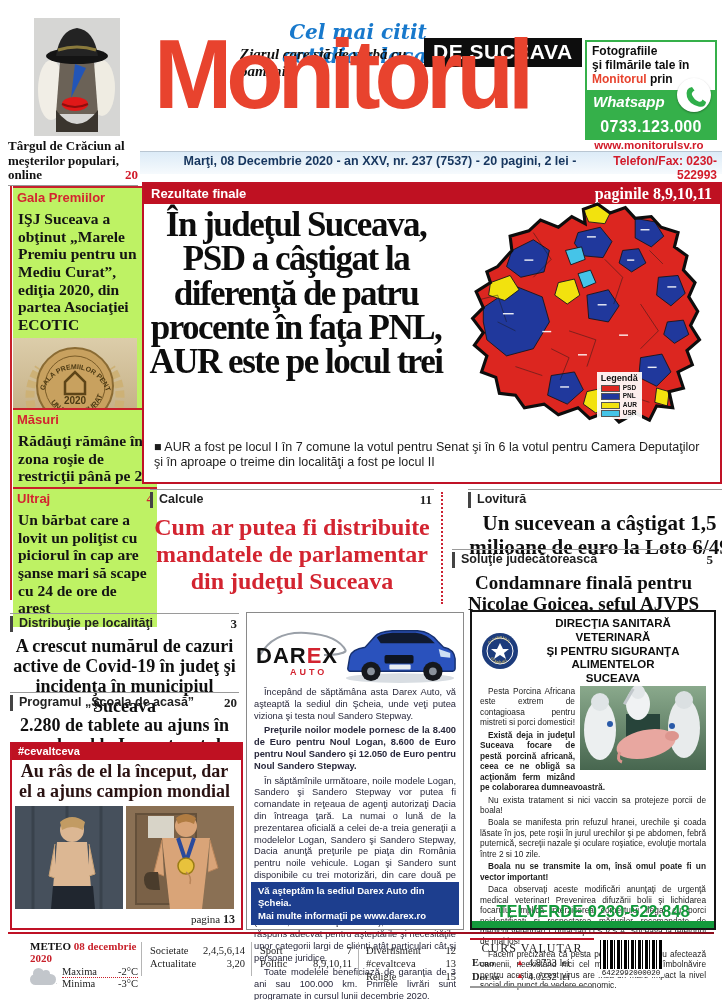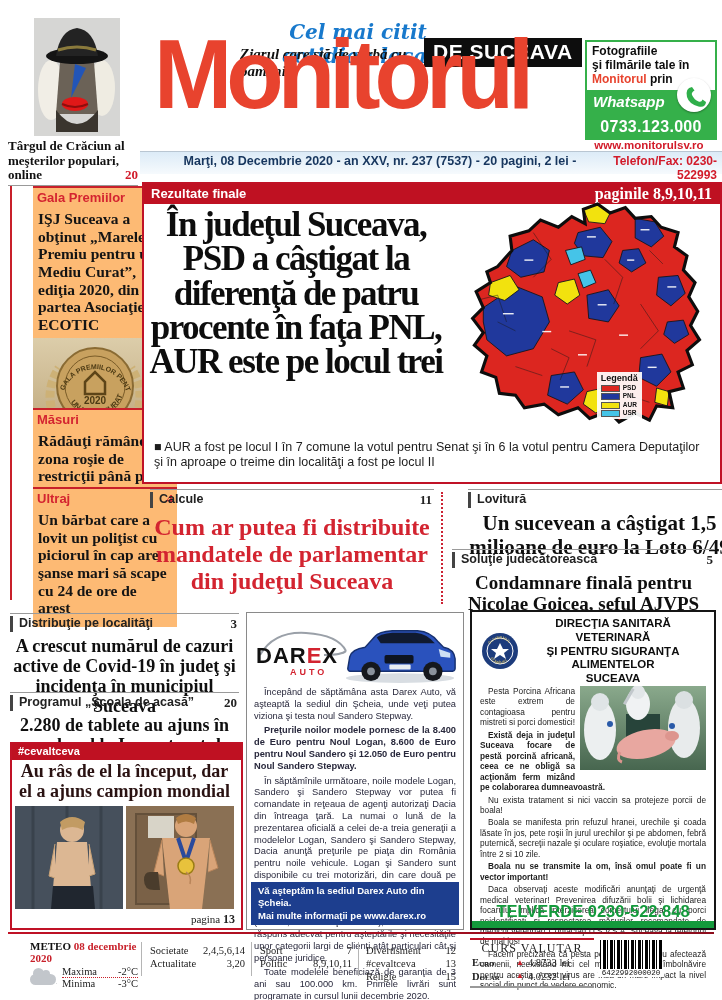--- a/index.html
+++ b/index.html
@@ -29,21 +29,21 @@
   .wa-circle{position:absolute;right:4px;top:-12px;width:34px;height:34px;background:#fff;border-radius:50%;
     box-shadow:0 1px 2px rgba(0,0,0,.35);}
   .website{left:585px;top:139px;width:128px;text-align:center;color:#d21b2a;font-weight:bold;font-size:11.5px;}
   .header-band{left:140px;top:151px;width:582px;height:22px;
     background:linear-gradient(#dcebf7,#f6fafd);border-top:1px solid #b9c6d2;}
   .date-line{left:175px;top:154px;width:410px;text-align:center;color:#17365e;font-weight:bold;font-size:12.5px;}
   .phone-fax{left:575px;top:154px;width:142px;text-align:right;color:#d21b2a;font-weight:bold;font-size:12px;}
 
   
   .sb-vline{left:10px;top:186px;width:2px;height:414px;background:#c8202a;}
-  .sb-sec{left:13px;width:144px;background:#fdba74;padding:0 0 6px;margin-left:20px;}
+  .sb-sec{left:13px;width:144px;background:#bef264;padding:0 0 6px;}
   .sb-kicker{display:flex;justify-content:space-between;border-top:2px solid #c8202a;
     padding:2px 4px 1px;font-weight:bold;font-size:13px;color:#d42430;}
   .sb-kicker .pg{font-family:"Liberation Serif",serif;font-size:13px;}
   .sb-head{font-family:"Liberation Serif",serif;font-weight:bold;font-size:15.5px;
     line-height:1.14;color:#141414;padding:3px 5px 4px;}
   .award{width:124px;height:96px;display:block;}
 
   
   .kicker{display:flex;justify-content:space-between;border-top:1px solid #9a9a9a;padding-top:2px;}
   .kicker .lbl{font-weight:bold;font-size:12.5px;color:#222;border-left:3px solid #444;padding-left:6px;}

